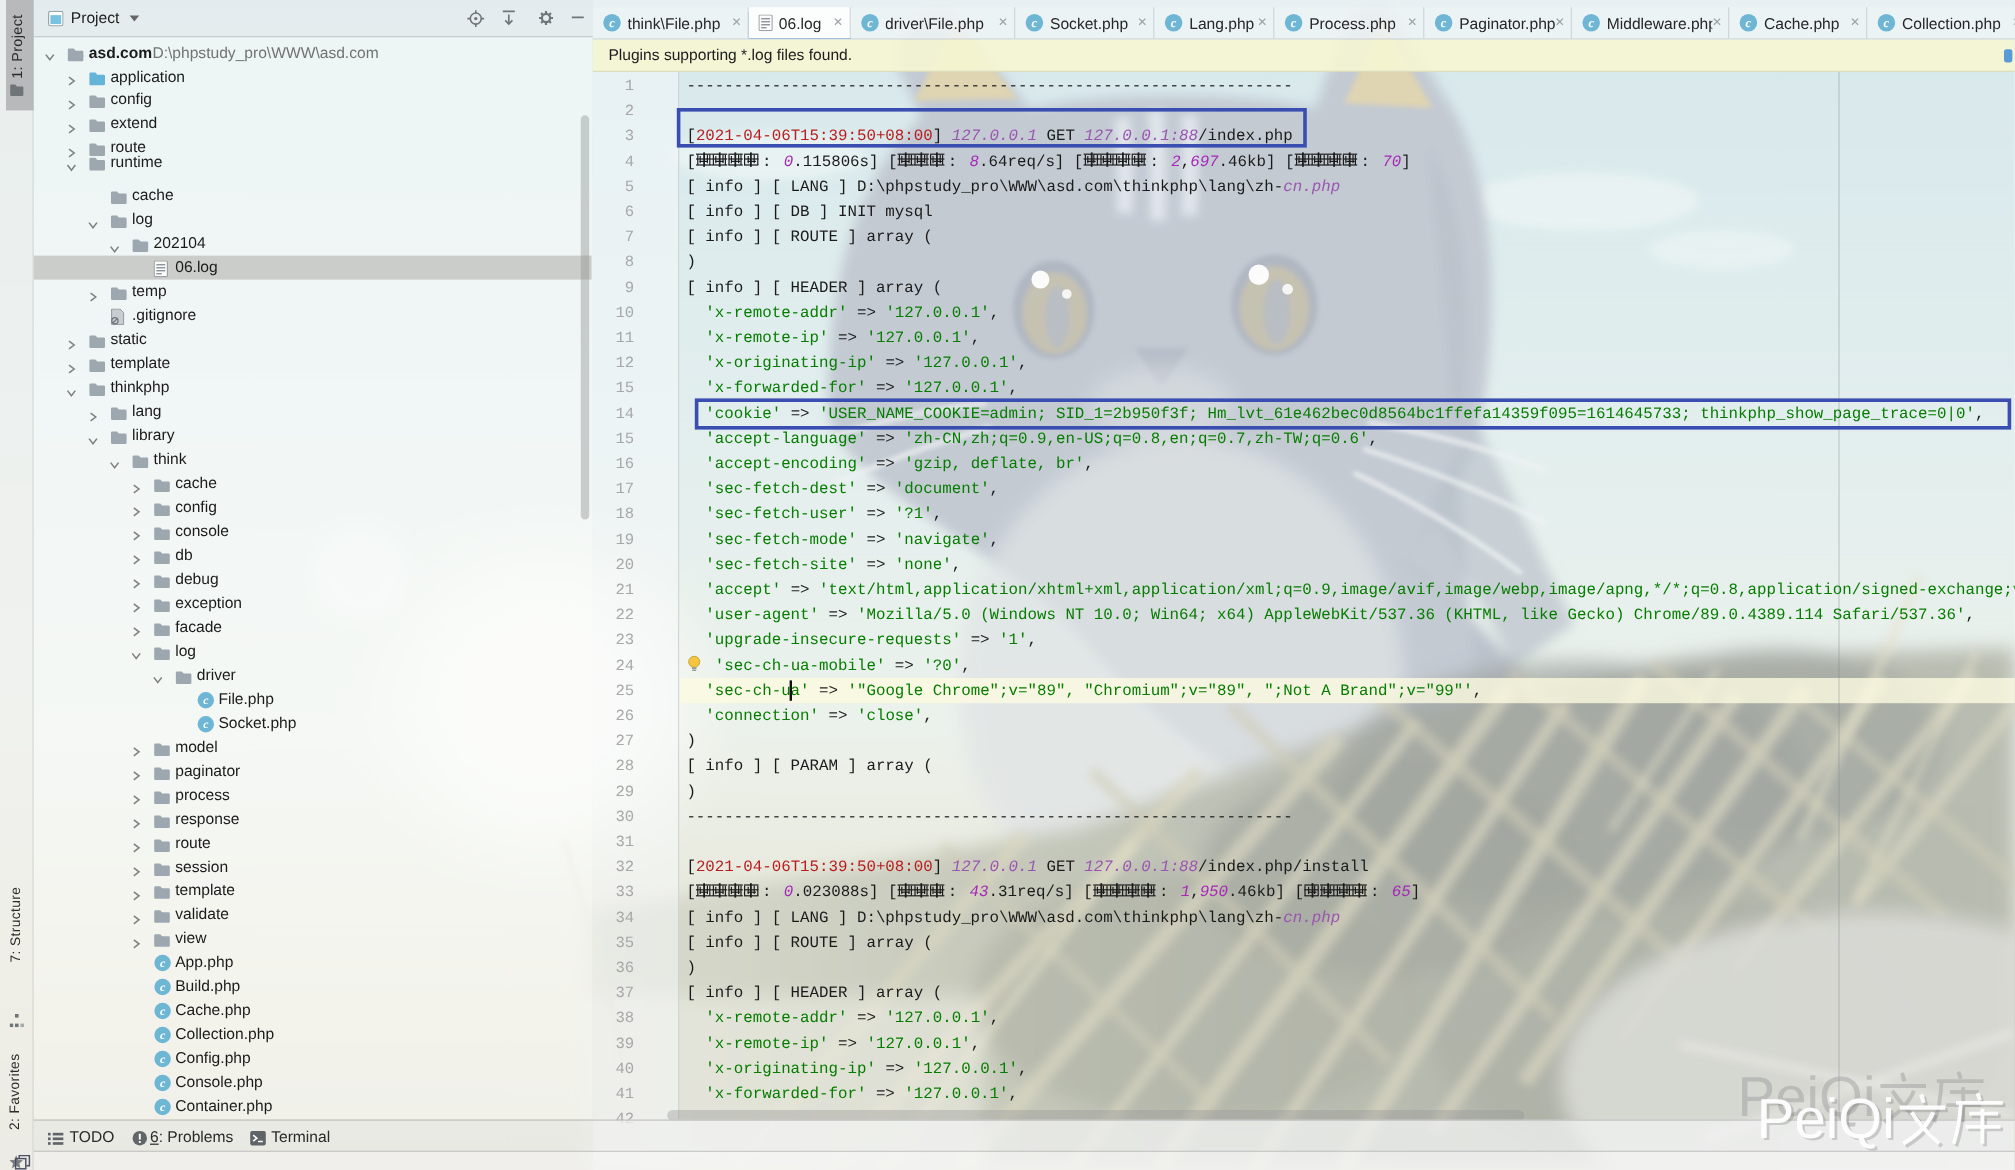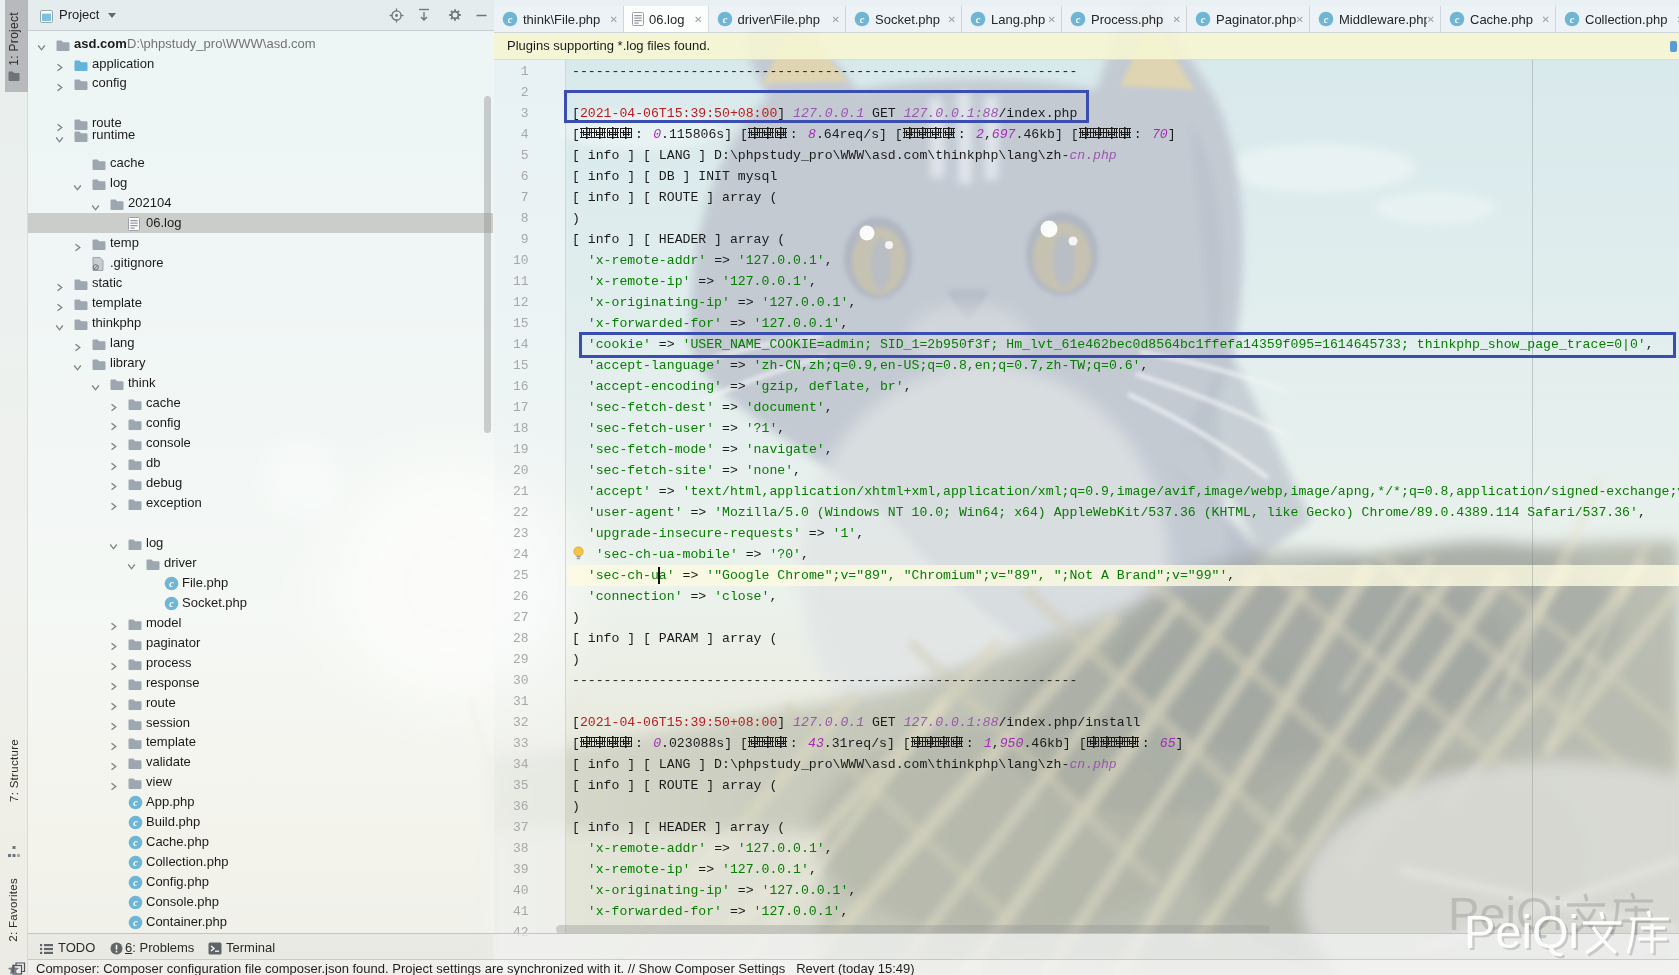--- a/index.html
+++ b/index.html
@@ -251,20 +251,29 @@
         </div>
         <div class="trow" style="top:73.4px">
           <span style="position:absolute;left:27px;top:4.5px"><svg class="ch" width="9" height="9" viewBox="0 0 9 9">
               <path d="M2.5 1.2 L6.8 4.5 L2.5 7.8" fill="none" stroke="#808080" stroke-width="1.3"></path>
             </svg></span>
           <span style="position:absolute;left:46px;top:4px"><svg class="fic" width="14" height="12" viewBox="0 0 14 12">
               <path d="M0.5 1.5 q0-1 1-1 h4 l1.6 1.8 h5.4 q1 0 1 1 v6.7 q0 1-1 1 h-11 q-1 0-1-1 z" fill="#9da7b0"></path>
             </svg></span>
           <span style="position:absolute;left:64px;top:0">config</span>
         </div>
+        <div class="trow" style="top:93.4px">
+          <span style="position:absolute;left:27px;top:4.5px"><svg class="ch" width="9" height="9" viewBox="0 0 9 9">
+              <path d="M2.5 1.2 L6.8 4.5 L2.5 7.8" fill="none" stroke="#808080" stroke-width="1.3"></path>
+            </svg></span>
+          <span style="position:absolute;left:46px;top:4px"><svg class="fic" width="14" height="12" viewBox="0 0 14 12">
+              <path d="M0.5 1.5 q0-1 1-1 h4 l1.6 1.8 h5.4 q1 0 1 1 v6.7 q0 1-1 1 h-11 q-1 0-1-1 z" fill="#9da7b0"></path>
+            </svg></span>
+          <span style="position:absolute;left:64px;top:0">extend</span>
+        </div>
         <div class="trow" style="top:113.4px">
           <span style="position:absolute;left:27px;top:4.5px"><svg class="ch" width="9" height="9" viewBox="0 0 9 9">
               <path d="M2.5 1.2 L6.8 4.5 L2.5 7.8" fill="none" stroke="#808080" stroke-width="1.3"></path>
             </svg></span>
           <span style="position:absolute;left:46px;top:4px"><svg class="fic" width="14" height="12" viewBox="0 0 14 12">
               <path d="M0.5 1.5 q0-1 1-1 h4 l1.6 1.8 h5.4 q1 0 1 1 v6.7 q0 1-1 1 h-11 q-1 0-1-1 z" fill="#9da7b0"></path>
             </svg></span>
           <span style="position:absolute;left:64px;top:0">route</span>
         </div>
         <div class="trow" style="top:125px">
@@ -427,20 +436,29 @@
           <span style="position:absolute;left:118px;top:0">debug</span>
         </div>
         <div class="trow" style="top:492.8px">
           <span style="position:absolute;left:81px;top:4.5px"><svg class="ch" width="9" height="9" viewBox="0 0 9 9">
               <path d="M2.5 1.2 L6.8 4.5 L2.5 7.8" fill="none" stroke="#808080" stroke-width="1.3"></path>
             </svg></span>
           <span style="position:absolute;left:100px;top:4px"><svg class="fic" width="14" height="12" viewBox="0 0 14 12">
               <path d="M0.5 1.5 q0-1 1-1 h4 l1.6 1.8 h5.4 q1 0 1 1 v6.7 q0 1-1 1 h-11 q-1 0-1-1 z" fill="#9da7b0"></path>
             </svg></span>
           <span style="position:absolute;left:118px;top:0">exception</span>
+        </div>
+        <div class="trow" style="top:512.8px">
+          <span style="position:absolute;left:81px;top:4.5px"><svg class="ch" width="9" height="9" viewBox="0 0 9 9">
+              <path d="M2.5 1.2 L6.8 4.5 L2.5 7.8" fill="none" stroke="#808080" stroke-width="1.3"></path>
+            </svg></span>
+          <span style="position:absolute;left:100px;top:4px"><svg class="fic" width="14" height="12" viewBox="0 0 14 12">
+              <path d="M0.5 1.5 q0-1 1-1 h4 l1.6 1.8 h5.4 q1 0 1 1 v6.7 q0 1-1 1 h-11 q-1 0-1-1 z" fill="#9da7b0"></path>
+            </svg></span>
+          <span style="position:absolute;left:118px;top:0">facade</span>
         </div>
         <div class="trow" style="top:532.8px">
           <span style="position:absolute;left:81px;top:4.5px"><svg class="ch" width="9" height="9" viewBox="0 0 9 9">
               <path d="M1.2 2.5 L4.5 6.8 L7.8 2.5" fill="none" stroke="#808080" stroke-width="1.3"></path>
             </svg></span>
           <span style="position:absolute;left:100px;top:4px"><svg class="fic" width="14" height="12" viewBox="0 0 14 12">
               <path d="M0.5 1.5 q0-1 1-1 h4 l1.6 1.8 h5.4 q1 0 1 1 v6.7 q0 1-1 1 h-11 q-1 0-1-1 z" fill="#9da7b0"></path>
             </svg></span>
           <span style="position:absolute;left:118px;top:0">log</span>
         </div>
@@ -829,21 +847,20 @@
         </svg></span>
       <span style="position:absolute;left:198px;top:6px">Terminal</span>
 </div>
 <div id="statusbar">
   <span style="position:absolute;left:-16px;top:2px"><svg width="14" height="13" viewBox="0 0 14 13">
           <g fill="none" stroke="#4a4f66" stroke-width="1.2">
             <rect x="1" y="3.5" width="8.5" height="8.5"></rect>
             <path d="M4 3.5 V1 h8.5 v8.5 h-2.5"></path>
           </g>
         </svg></span>
-  <span style="position:absolute;left:8px;top:1px">Composer: Composer configuration file composer.json found. Project settings are synchronized with it. // Show Composer Settings&nbsp;&nbsp;&nbsp;Revert (today 15:49)</span>
 </div>
 <svg id="wm" width="260" height="90" viewBox="0 0 260 90" style="position:absolute;left:1440px;top:880px">
       <g transform="translate(8,50)" opacity="0.5">
         <text x="0" y="0" font-family="Liberation Sans" font-size="47" fill="#a0a0a0">PeiQi</text>
         <g transform="translate(116,-37)" stroke="#a0a0a0" stroke-width="3.4" fill="none">
 <path d="M21 1 L23 8"></path>
           <path d="M3 12 L41 12"></path>
 <path d="M13 16 Q22 30 36 42"></path>
           <path d="M31 16 Q24 32 6 42"></path>
         </g>

